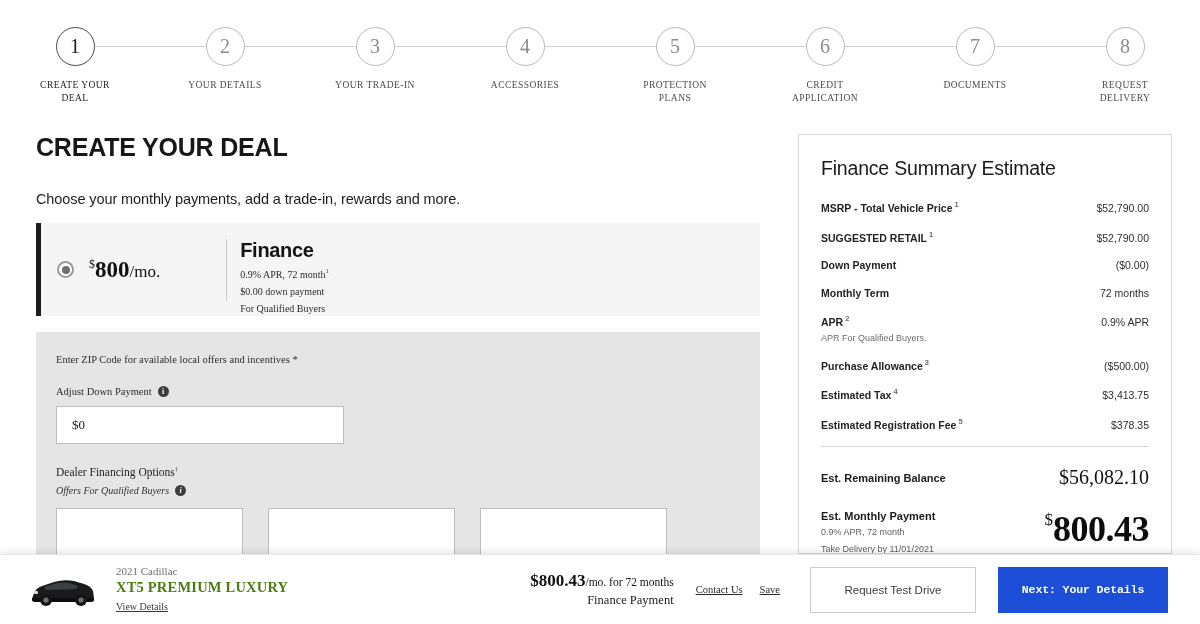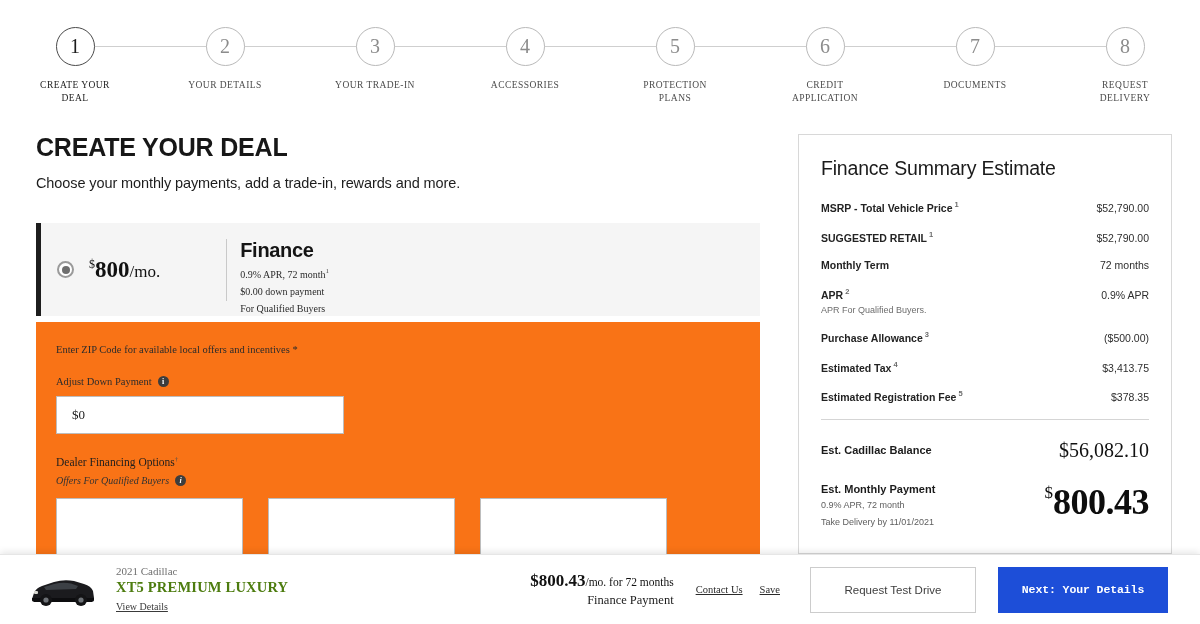--- a/index.html
+++ b/index.html
@@ -88,21 +88,21 @@
   }
   .page-title {
     font-family: "Liberation Sans", sans-serif;
     font-size: 25px;
     font-weight: bold;
     letter-spacing: -0.2px;
     color: #171717;
     text-transform: uppercase;
   }
   .page-subtitle {
-    margin-top: 13px;
+    margin-top: 29px;
     font-family: "Liberation Sans", sans-serif;
     font-size: 14.5px;
     color: #1d1d1d;
     letter-spacing: -0.1px;
   }
 
   
   .finance-card {
     position: absolute;
     left: 36px;
@@ -165,23 +165,23 @@
     color: #2b2b2b;
     line-height: 15px;
     margin-top: 2px;
   }
   .sup { font-size: 7px; vertical-align: 5px; color: #4d4d4d; }
 
   
   .form-area {
     position: absolute;
     left: 36px;
-    top: 322px;
+    top: 332px;
     width: 724px;
-    background: #f97316;
+    background: #e5e5e5;
     padding: 22px 20px 0 20px;
   }
   .field-label {
     font-family: "Liberation Serif", serif;
     font-size: 10.5px;
     color: #2c2c2c;
     display: flex;
     align-items: center;
     gap: 6px;
   }
@@ -547,20 +547,24 @@
     <div class="summary-list">
       <div class="sum-row">
         <span class="sum-label"><span>MSRP - Total Vehicle Price</span><span class="sup-s">1</span></span>
         <span class="sum-value">$52,790.00</span>
       </div>
       <div class="sum-row">
         <span class="sum-label"><span>SUGGESTED RETAIL</span><span class="sup-s">1</span></span>
         <span class="sum-value">$52,790.00</span>
       </div>
       <div class="sum-row">
+        <span class="sum-label"><span>Down Payment</span></span>
+        <span class="sum-value">($0.00)</span>
+      </div>
+      <div class="sum-row">
         <span class="sum-label"><span>Monthly Term</span></span>
         <span class="sum-value">72 months</span>
       </div>
       <div class="sum-row">
         <span class="sum-label"><span>APR</span><span class="sup-s">2</span></span>
         <span class="sum-value">0.9% APR</span>
       </div>
       <div class="sum-note">APR For Qualified Buyers.</div>
       <div class="sum-row">
         <span class="sum-label"><span>Purchase Allowance</span><span class="sup-s">3</span></span>
@@ -572,21 +576,21 @@
       </div>
       <div class="sum-row">
         <span class="sum-label"><span>Estimated Registration Fee</span><span class="sup-s">5</span></span>
         <span class="sum-value">$378.35</span>
       </div>
     </div>
 
     <div class="divider"></div>
 
     <div class="balance-row">
-      <span class="balance-label">Est. Cadillac Balance</span>
+      <span class="balance-label">Est. Remaining Balance</span>
       <span class="balance-value">$56,082.10</span>
     </div>
 
     <div class="monthly-row">
       <div class="monthly-left">
         <div class="monthly-label">Est. Monthly Payment</div>
         <div class="monthly-note">0.9% APR, 72 month</div>
         <div class="monthly-note">Take Delivery by 11/01/2021</div>
       </div>
       <div class="monthly-value">

